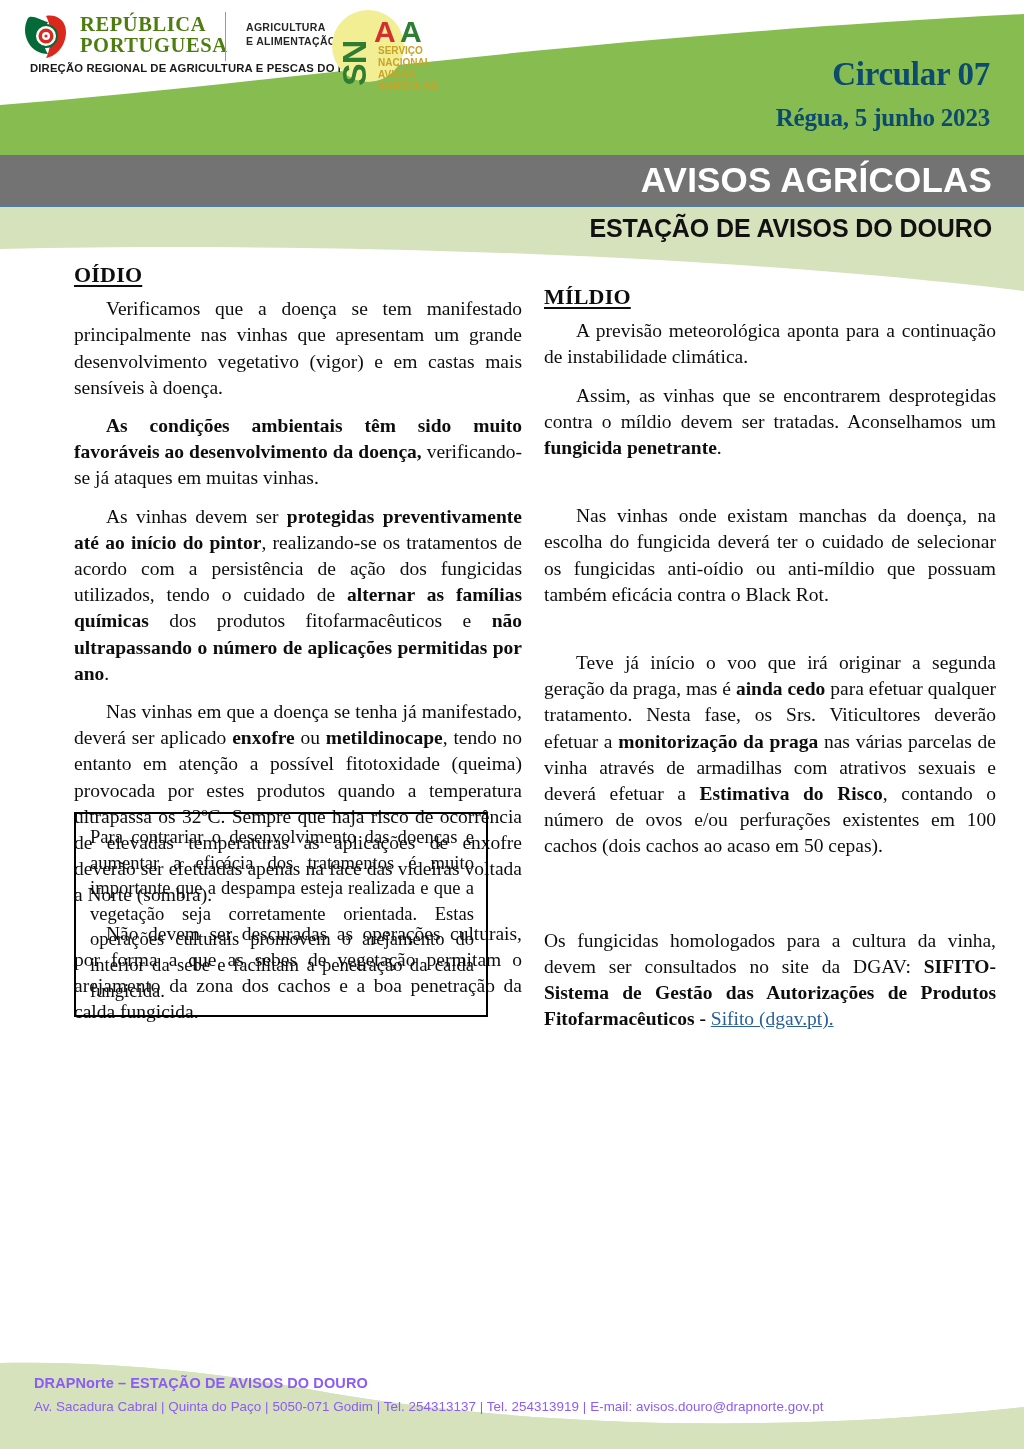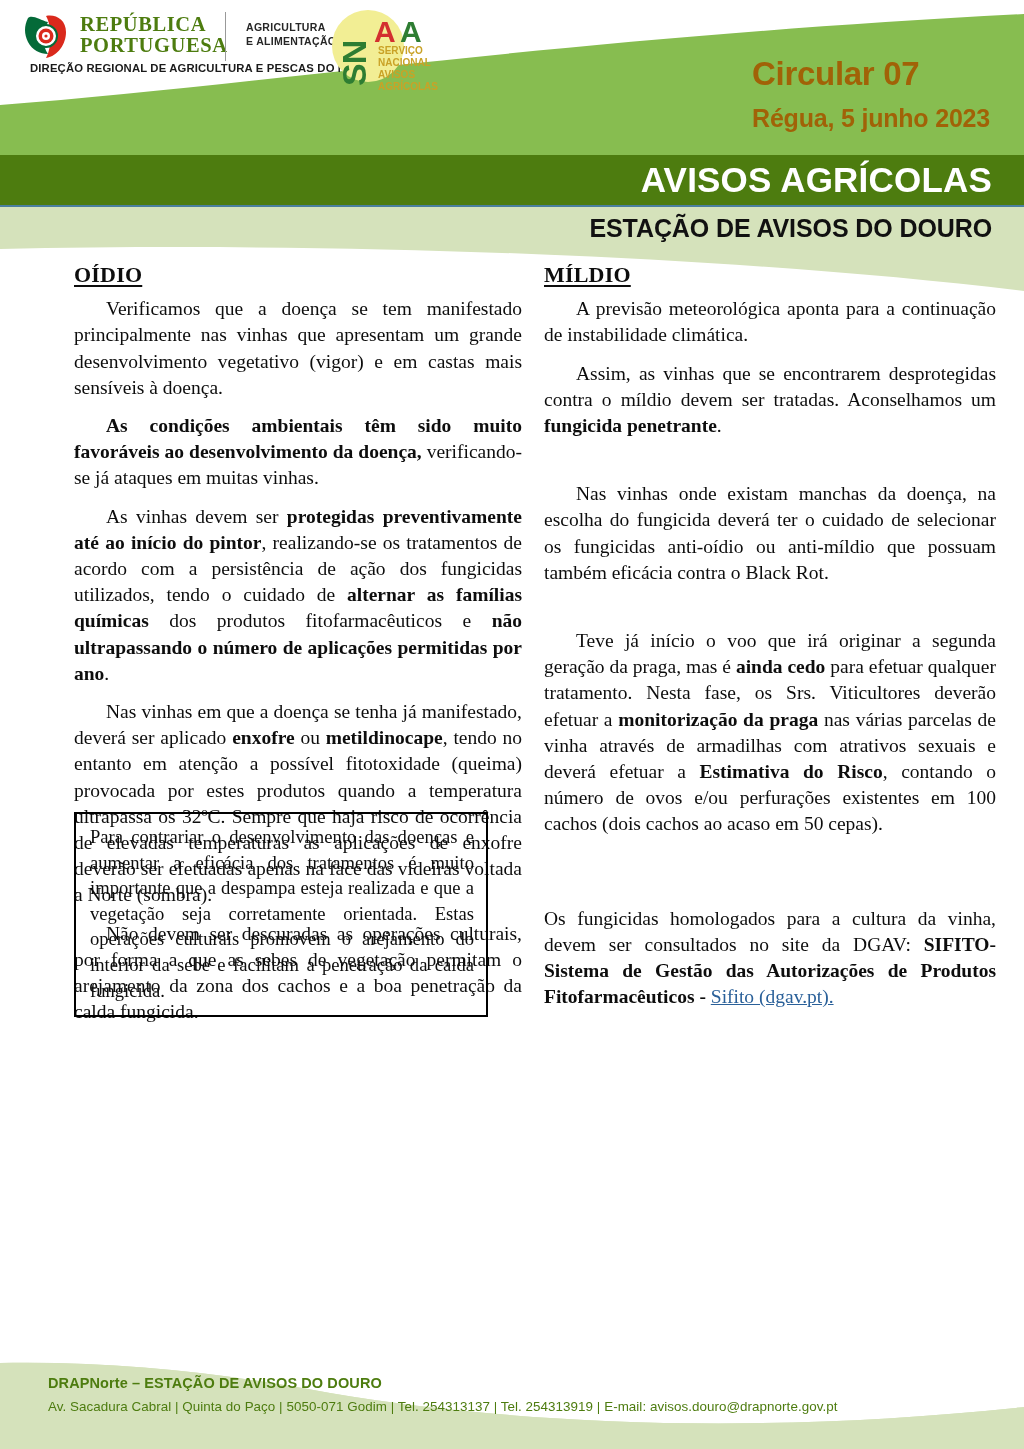--- a/index.html
+++ b/index.html
@@ -84,22 +84,23 @@
   #snaa-logo {
     position: absolute;
     left: 326px; top: 6px;
     width: 126px; height: 90px;
   }
 
   
   #title-block {
     position: absolute;
     right: 34px; top: 55px;
-    font-family: Liberation Sans, sans-serif;
-    color: #a16207;
+    text-align: right;
+    font-family: Liberation Serif, serif;
+    color: #0c4a6e;
   }
   #circular-title {
     font-size: 33px;
     font-weight: bold;
     line-height: 38px;
     letter-spacing: -0.3px;
   }
   #circular-date {
     font-size: 25px;
     font-weight: bold;
@@ -107,21 +108,21 @@
     letter-spacing: -0.2px;
     margin-top: 10px;
   }
 
   
   #avisos-band {
     position: absolute;
     left: 0; top: 155px;
     width: 1024px;
     height: 50px;
-    background: #4d7c0f;
+    background: #737373;
     border-bottom: 2px solid #4A7FA0;
   }
   #avisos-title {
     position: absolute;
     right: 32px; top: 50%;
     transform: translateY(-50%);
     font-family: "Liberation Sans", sans-serif;
     font-size: 35px;
     font-weight: bold;
     color: #ffffff;
@@ -148,21 +149,21 @@
   }
   .col {
     position: absolute;
     top: 0;
     font-size: 19.5px;
     line-height: 26.2px;
     color: #0d0d0d;
     text-align: justify;
   }
   #col-left { left: 74px; width: 448px; }
-  #col-right { left: 544px; width: 452px; }
+  #col-right { left: 544px; width: 452px; margin-top: 22px; }
 
   .section-head {
     font-size: 22px;
     font-weight: bold;
     margin: 0 0 8px 0;
     letter-spacing: 0.2px;
   }
   .section-head .u {
     text-decoration: underline;
     text-underline-offset: 3px;
@@ -219,22 +220,21 @@
   }
   #footer-svg {
     position: absolute;
     left: 0; top: 0;
     width: 1024px; height: 100px;
   }
   #footer-text {
     position: absolute;
     left: 34px; top: 24px;
     font-family: "Liberation Sans", sans-serif;
-    color: #4d7c0f;
-    margin-left: 14px;
+    color: #8b5cf6;
   }
   #footer-line1 {
     font-size: 14.5px;
     font-weight: bold;
     letter-spacing: 0.1px;
     line-height: 20px;
   }
   #footer-line2 {
     font-size: 13.4px;
     letter-spacing: 0.05px;

